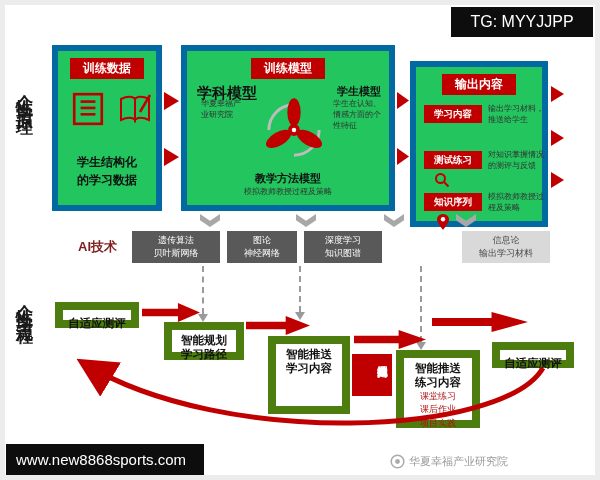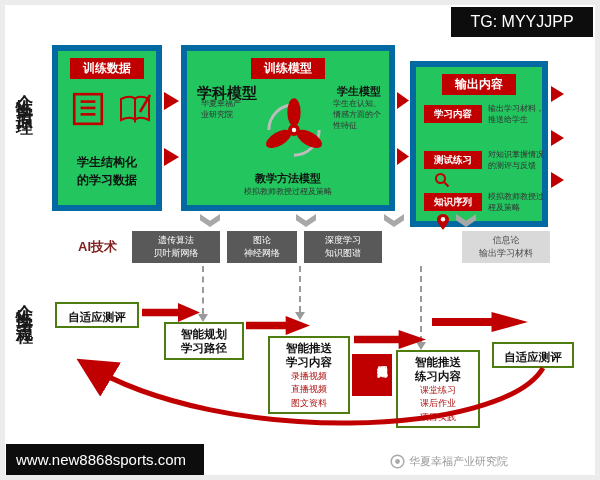--- a/index.html
+++ b/index.html
@@ -14,21 +14,21 @@
   .btext { font-weight:bold; color:#111; white-space:pre-line; text-align:center; }
   .stext { position:absolute; font-size:8px; color:#333; line-height:1.35; }
   .redlabel { position:absolute; background:#c00000; color:#fff; font-size:9.5px; font-weight:bold; text-align:center; line-height:18px; height:18px; }
   .arrow-r { position:absolute; background:#c00000; clip-path:polygon(0 30%,62% 30%,62% 0,100% 50%,62% 100%,62% 70%,0 70%); }
   .tri-r { position:absolute; background:#c00000; clip-path:polygon(0 0,100% 50%,0 100%); }
   .chev-d { position:absolute; background:#a8a8a8; clip-path:polygon(0 0,50% 52%,100% 0,100% 48%,50% 100%,0 48%); }
   .aibox { position:absolute; top:231px; height:32px; color:#fff; background:#595959; font-size:9px; text-align:center; line-height:1.45; padding-top:3px; }
   .aibox.light { background:#d9d9d9; color:#474747; }
   .dash { position:absolute; width:0; border-left:2px dashed #9a9a9a; }
   .dtri { position:absolute; background:#9a9a9a; clip-path:polygon(0 0,100% 0,50% 100%); width:10px; height:8px; }
-  .flowbox { position:absolute; background:#fff; border:2px solid #4d7c0f; text-align:center; }
+  .flowbox { position:absolute; background:#fff; border:8px solid #4d7c0f; text-align:center; }
   .flowbox .t { font-weight:bold; font-size:11.5px; white-space:pre-line; line-height:1.25; padding-top:3px; color:#111; }
   .flowbox .items div { font-size:9px; color:#b01212; line-height:1.5; }
   .mining { position:absolute; background:#c00000; color:#fff; font-size:10.5px; font-weight:bold; writing-mode:vertical-rl; text-orientation:upright; padding:4px 3px; line-height:1.25; }
   .icon { position:absolute; }
   .watermark { position:absolute; display:flex; align-items:center; gap:4px; color:#9a9a9a; font-size:11px;margin-top:45px; }
 </style>
 </head>
 <body>
 
 <div id="canvas">
@@ -153,25 +153,20 @@
   <div class="flowbox" style="left:164px;top:322px;width:80px;height:38px;">
     <div class="t">智能规划
 学习路径</div>
   </div>
 
   <div class="arrow-r" style="left:246px;top:316px;width:64px;height:19px;"></div>
 
   <div class="flowbox" style="left:268px;top:336px;width:82px;height:78px;">
     <div class="t">智能推送
 学习内容</div>
-    <div class="items">
-      <div>录播视频</div>
-      <div>直播视频</div>
-      <div>图文资料</div>
-    </div>
   </div>
 
   <div class="arrow-r" style="left:354px;top:330px;width:72px;height:19px;"></div>
 
   <div class="mining" style="left:352px;top:354px;width:40px;height:42px;">自动挖掘问题</div>
 
   <div class="flowbox" style="left:396px;top:350px;width:84px;height:78px;">
     <div class="t">智能推送
 练习内容</div>
     <div class="items">

